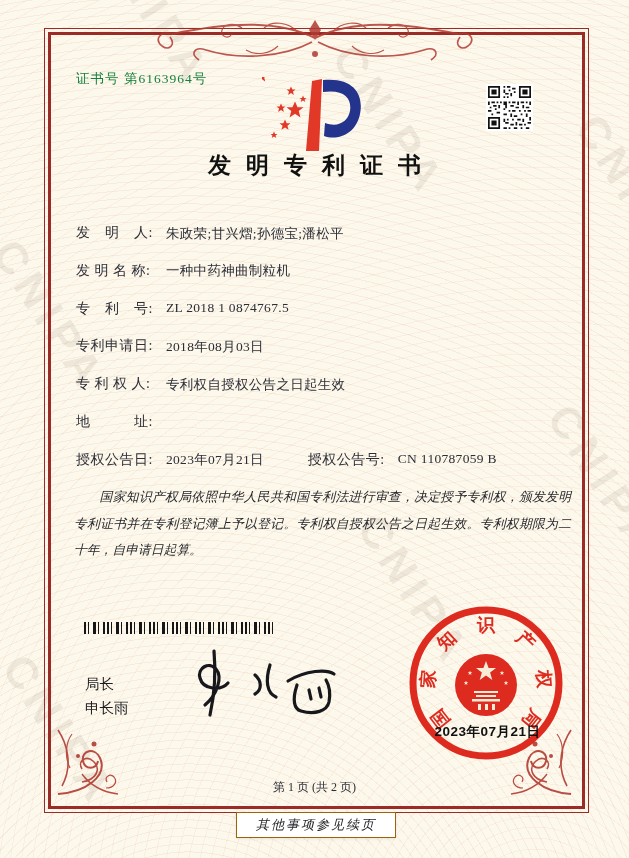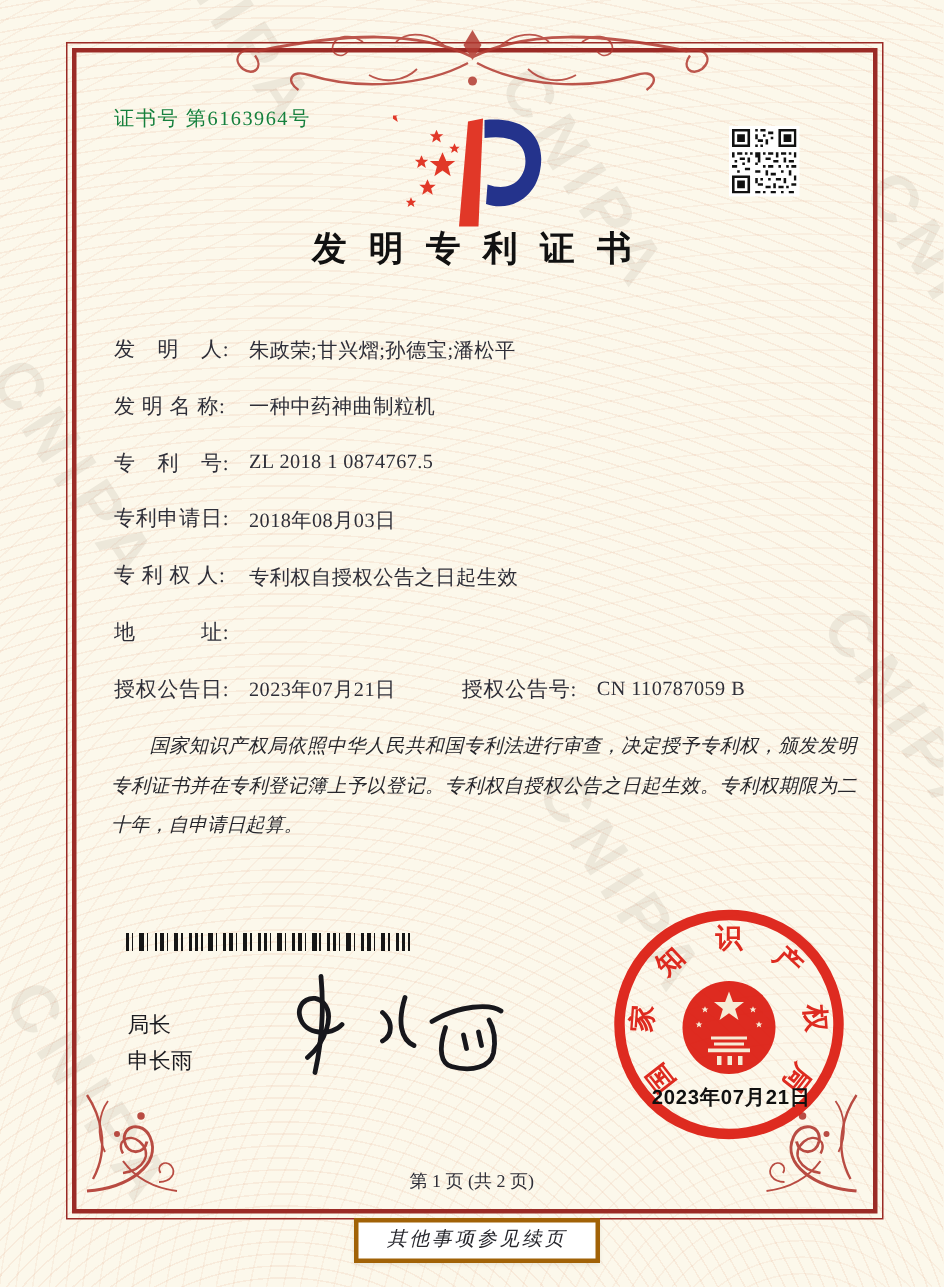--- a/index.html
+++ b/index.html
@@ -69,22 +69,22 @@
   .seal{position:absolute;left:404px;top:601px;z-index:5;opacity:0.96;}
   .seal-date{
     position:absolute;left:420px;top:723px;width:135px;z-index:6;text-align:center;
     font-family:"Liberation Sans","DejaVu Sans",sans-serif;
     font-size:13.5px;font-weight:bold;color:#101010;letter-spacing:0.5px;
   }
 
   .page-info{position:absolute;left:0;top:779px;width:629px;text-align:center;font-size:12px;color:#2e2e38;z-index:4;}
   .note-box{
     position:absolute;left:236px;top:812px;width:158px;height:24px;z-index:4;
-    background:#fff;border:3px solid #a16207;box-shadow:0 1px 3px rgba(0,0,0,0.08);
-    text-align:center;font-size:13px;color:#26262c;line-height:24px;font-style:italic;letter-spacing:2px;font-family:Liberation Mono, monospace;
+    background:#fff;border:1px solid #a16207;box-shadow:0 1px 3px rgba(0,0,0,0.08);
+    text-align:center;font-size:13px;color:#26262c;line-height:24px;font-style:italic;letter-spacing:2px;
   }
 </style>
 </head>
 <body>
 
 <span class="wm" style="left:70px;top:-15px">CNIPA</span>
 <span class="wm" style="left:305px;top:95px">CNIPA</span>
 <span class="wm" style="left:548px;top:165px">CNIPA</span>
 <span class="wm" style="left:-35px;top:290px">CNIPA</span>
 <span class="wm" style="left:520px;top:455px">CNIPA</span>

